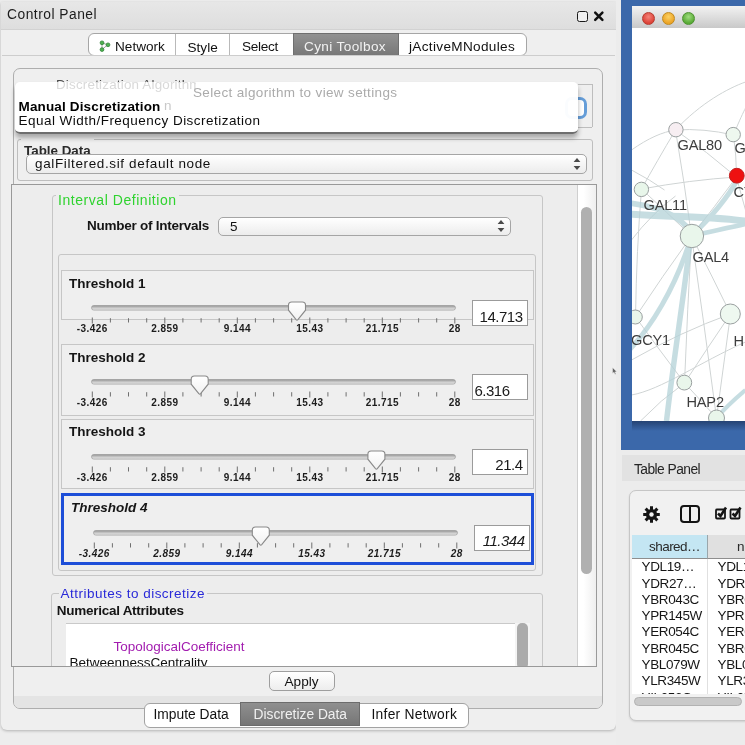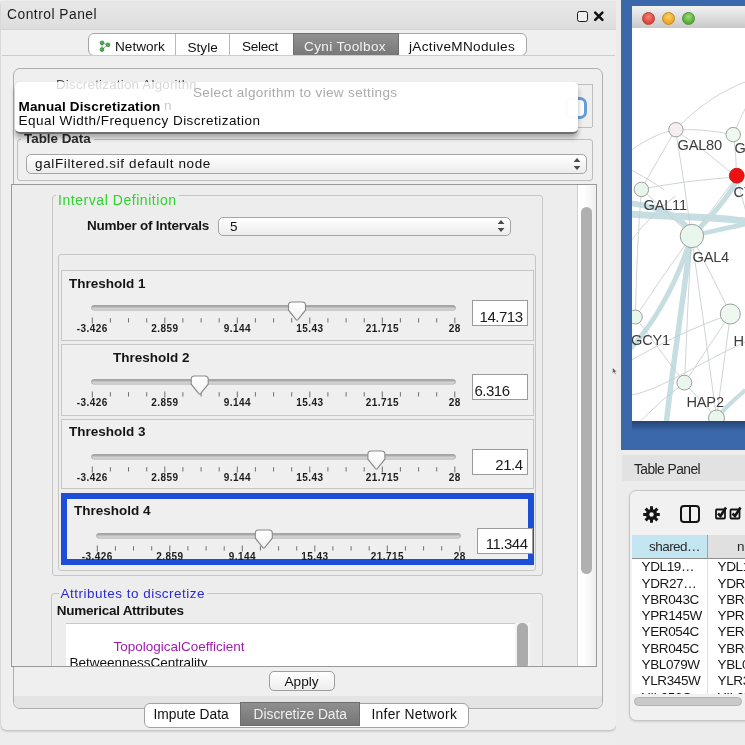--- a/index.html
+++ b/index.html
@@ -52,21 +52,21 @@
 <div class="abs" style="left:15px;top:82px;width:563px;height:50px;z-index:5;background:rgba(255,255,255,0.97);border-radius:5px;border-bottom:2px solid #6e6e6e;box-shadow:0 4px 5px rgba(0,0,0,0.30);"></div>
 <div class="abs" style="left:56px;top:82px;width:140px;height:11px;overflow:hidden;z-index:6;">
   <div class="txt" style="left:0;top:-4.4px;font-size:13.4px;letter-spacing:0.2px;color:#d9d9d9;">Discretization Algorithm</div>
 </div>
 <div class="txt" style="z-index:6;left:193px;top:86.1px;font-size:13.5px;letter-spacing:0.35px;color:#ababab;">Select algorithm to view settings</div>
 <div class="txt" style="z-index:6;left:18.5px;top:99.6px;font-size:13.5px;font-weight:bold;letter-spacing:0.15px;color:#000;">Manual Discretization</div>
 <div class="txt" style="z-index:6;left:164px;top:99px;font-size:13.5px;color:#c9c9c9;">n</div>
 <div class="txt" style="z-index:6;left:18.5px;top:114.1px;font-size:13.5px;letter-spacing:0.47px;color:#0c0c0c;">Equal Width/Frequency Discretization</div>
 
 <div class="abs" style="left:17px;top:138.5px;width:576px;height:42px;border:1px solid #bebebe;border-radius:3px;box-sizing:border-box;"></div>
-<div class="txt" style="left:21px;top:132.2px;font-size:13.4px;font-weight:600;color:#2a2a2a;background:#efefef;padding:0 3px;">Table Data</div>
+<div class="txt" style="left:21px;top:132.2px;font-size:13.4px;font-weight:600;color:#2a2a2a;background:#efefef;padding:12px 3px;">Table Data</div>
 <div class="abs" style="left:26px;top:154px;width:561px;height:20px;background:linear-gradient(#ffffff,#ececec);border:1px solid #a5a5a5;border-radius:5px;box-sizing:border-box;"></div>
 <div class="txt" style="left:35px;top:156.6px;font-size:13.5px;letter-spacing:0.63px;color:#111;">galFiltered.sif default node</div>
 <svg class="abs" style="left:571px;top:157px;" width="12" height="14" viewBox="0 0 12 14">
  <path d="M6 1 L9.4 5 H2.6 Z" fill="#4a4a4a"></path>
     <path d="M6 13 L9.4 9 H2.6 Z" fill="#4a4a4a"></path>
 </svg>
 
 <div class="abs" id="scrollpane" style="left:10.5px;top:184px;width:586px;height:482.5px;background:#ededed;border:1px solid #999;box-sizing:border-box;overflow:hidden;">
 
   <div class="abs" style="left:40.5px;top:10.3px;width:490.5px;height:381px;border:1px solid #c6c6c6;border-radius:3px;box-sizing:border-box;"></div>
@@ -74,21 +74,21 @@
   <div class="txt" style="left:75.5px;top:34.2px;font-size:13.5px;font-weight:bold;letter-spacing:-0.25px;color:#151515;">Number of Intervals</div>
   <div class="abs" style="left:206.5px;top:32px;width:292.5px;height:19px;background:linear-gradient(#ffffff,#ececec);border:1px solid #a5a5a5;border-radius:5px;box-sizing:border-box;"></div>
   <div class="txt" style="left:218.5px;top:34.6px;font-size:13.5px;color:#111;">5</div>
   <svg class="abs" style="left:483px;top:33.5px;" width="12" height="14" viewBox="0 0 12 14">
    <path d="M6 1 L9.4 5 H2.6 Z" fill="#4a4a4a"></path>
       <path d="M6 13 L9.4 9 H2.6 Z" fill="#4a4a4a"></path>
   </svg>
 
   <div class="abs" style="left:46px;top:69px;width:478.5px;height:316.5px;border:1px solid #c6c6c6;border-radius:3px;box-sizing:border-box;"></div>
 
-  <div class="abs" style="left:49.5px;top:85.0px;width:472.5px;height:71.0px;background:#efefef;border:1px solid #c6c6c6;box-sizing:border-box;">
+  <div class="abs" style="left:49.5px;top:85.0px;width:472.5px;height:50px;background:#efefef;border:1px solid #c6c6c6;box-sizing:border-box;">
   <div class="txt" style="left:7px;top:5.6px;font-size:13.5px;font-weight:bold;color:#151515;">Threshold 1</div>
   <svg class="abs" style="left:0;top:22px;" width="472" height="46" viewBox="0 0 472 46">
         <defs>
           <linearGradient id="tg" x1="0" y1="0" x2="0" y2="1">
             <stop offset="0" stop-color="#8d8d8d"></stop>
             <stop offset="0.35" stop-color="#b9b9b9"></stop>
             <stop offset="0.75" stop-color="#dadada"></stop>
             <stop offset="1" stop-color="#e9e9e9"></stop>
           </linearGradient>
           <linearGradient id="thg" x1="0" y1="0" x2="0" y2="1">
@@ -105,21 +105,21 @@
         <text x="320.3" y="39" font-size="10" font-weight="bold" fill="#1c1c1c" letter-spacing="0.45" text-anchor="middle" font-family="Liberation Sans,sans-serif">21.715</text>
         <text x="392.8" y="39" font-size="10" font-weight="bold" fill="#1c1c1c" letter-spacing="0.45" text-anchor="middle" font-family="Liberation Sans,sans-serif">28</text>
         <g transform="translate(235.0,0)">
           <path d="M -8.5,17.2 L -8.5,12.2 Q -8.5,9 -5.3,9 L 5.3,9 Q 8.5,9 8.5,12.2 L 8.5,17.2 L 0.9,26.6 Q 0,27.6 -0.9,26.6 Z" fill="url(#thg)" stroke="#898989" stroke-width="1.1"></path>
         </g>
       </svg>
   <div class="abs" style="left:409.5px;top:29px;width:56.5px;height:26px;background:#fff;border:1px solid #9b9b9b;box-sizing:border-box;"></div>
   <div class="txt" style="left:409.5px;top:37.8px;width:51px;text-align:right;font-size:15px;letter-spacing:-0.5px;color:#1a1a1a;">14.713</div>
   </div>
   <div class="abs" style="left:49.5px;top:159.0px;width:472.5px;height:71.5px;background:#efefef;border:1px solid #c6c6c6;box-sizing:border-box;">
-  <div class="txt" style="left:7px;top:5.6px;font-size:13.5px;font-weight:bold;color:#151515;margin-left:44px;">Threshold 2</div>
+  <div class="txt" style="left:7px;top:5.6px;font-size:13.5px;font-weight:bold;color:#151515;">Threshold 2</div>
   <svg class="abs" style="left:0;top:22px;" width="472" height="46" viewBox="0 0 472 46">
         <rect x="29.5" y="12.5" width="364" height="4.6" rx="2.3" fill="url(#tg)" stroke="#9b9b9b" stroke-width="0.7"></rect>
         <path d="M30.3 24.5 V30.5 M48.4 25.2 V29.5 M66.5 25.2 V29.5 M84.7 25.2 V29.5 M102.8 24.5 V30.5 M120.9 25.2 V29.5 M139.1 25.2 V29.5 M157.2 25.2 V29.5 M175.3 24.5 V30.5 M193.4 25.2 V29.5 M211.6 25.2 V29.5 M229.7 25.2 V29.5 M247.8 24.5 V30.5 M265.9 25.2 V29.5 M284.1 25.2 V29.5 M302.2 25.2 V29.5 M320.3 24.5 V30.5 M338.4 25.2 V29.5 M356.6 25.2 V29.5 M374.7 25.2 V29.5 M392.8 24.5 V30.5" stroke="#6f6f6f" stroke-width="1"></path>
         <text x="30.3" y="39" font-size="10" font-weight="bold" fill="#1c1c1c" letter-spacing="0.45" text-anchor="middle" font-family="Liberation Sans,sans-serif">-3.426</text>
         <text x="102.8" y="39" font-size="10" font-weight="bold" fill="#1c1c1c" letter-spacing="0.45" text-anchor="middle" font-family="Liberation Sans,sans-serif">2.859</text>
         <text x="175.3" y="39" font-size="10" font-weight="bold" fill="#1c1c1c" letter-spacing="0.45" text-anchor="middle" font-family="Liberation Sans,sans-serif">9.144</text>
         <text x="247.8" y="39" font-size="10" font-weight="bold" fill="#1c1c1c" letter-spacing="0.45" text-anchor="middle" font-family="Liberation Sans,sans-serif">15.43</text>
         <text x="320.3" y="39" font-size="10" font-weight="bold" fill="#1c1c1c" letter-spacing="0.45" text-anchor="middle" font-family="Liberation Sans,sans-serif">21.715</text>
         <text x="392.8" y="39" font-size="10" font-weight="bold" fill="#1c1c1c" letter-spacing="0.45" text-anchor="middle" font-family="Liberation Sans,sans-serif">28</text>
         <g transform="translate(137.7,0)">
@@ -140,21 +140,21 @@
         <text x="247.8" y="39" font-size="10" font-weight="bold" fill="#1c1c1c" letter-spacing="0.45" text-anchor="middle" font-family="Liberation Sans,sans-serif">15.43</text>
         <text x="320.3" y="39" font-size="10" font-weight="bold" fill="#1c1c1c" letter-spacing="0.45" text-anchor="middle" font-family="Liberation Sans,sans-serif">21.715</text>
         <text x="392.8" y="39" font-size="10" font-weight="bold" fill="#1c1c1c" letter-spacing="0.45" text-anchor="middle" font-family="Liberation Sans,sans-serif">28</text>
         <g transform="translate(314.4,0)">
           <path d="M -8.5,17.2 L -8.5,12.2 Q -8.5,9 -5.3,9 L 5.3,9 Q 8.5,9 8.5,12.2 L 8.5,17.2 L 0.9,26.6 Q 0,27.6 -0.9,26.6 Z" fill="url(#thg)" stroke="#898989" stroke-width="1.1"></path>
         </g>
       </svg>
   <div class="abs" style="left:409.5px;top:29px;width:56.5px;height:26px;background:#fff;border:1px solid #9b9b9b;box-sizing:border-box;"></div>
   <div class="txt" style="left:409.5px;top:37.8px;width:51px;text-align:right;font-size:15px;letter-spacing:-0.5px;color:#1a1a1a;">21.4</div>
   </div>
-  <div class="abs" style="left:49.5px;top:307.5px;width:472.5px;height:72.5px;background:#efefef;border:6px solid #1d4ed8;box-sizing:border-box;">
+  <div class="abs" style="left:49.5px;top:307.5px;width:472.5px;height:72.5px;background:#efefef;border:3px solid #1d4ed8;box-sizing:border-box;font-style:italic;">
   <div class="txt" style="left:7px;top:5.6px;font-size:13.5px;font-weight:bold;color:#151515;">Threshold 4</div>
   <svg class="abs" style="left:0;top:22px;" width="472" height="46" viewBox="0 0 472 46">
         <rect x="29.5" y="12.5" width="364" height="4.6" rx="2.3" fill="url(#tg)" stroke="#9b9b9b" stroke-width="0.7"></rect>
         <path d="M30.3 24.5 V30.5 M48.4 25.2 V29.5 M66.5 25.2 V29.5 M84.7 25.2 V29.5 M102.8 24.5 V30.5 M120.9 25.2 V29.5 M139.1 25.2 V29.5 M157.2 25.2 V29.5 M175.3 24.5 V30.5 M193.4 25.2 V29.5 M211.6 25.2 V29.5 M229.7 25.2 V29.5 M247.8 24.5 V30.5 M265.9 25.2 V29.5 M284.1 25.2 V29.5 M302.2 25.2 V29.5 M320.3 24.5 V30.5 M338.4 25.2 V29.5 M356.6 25.2 V29.5 M374.7 25.2 V29.5 M392.8 24.5 V30.5" stroke="#6f6f6f" stroke-width="1"></path>
         <text x="30.3" y="39" font-size="10" font-weight="bold" fill="#1c1c1c" letter-spacing="0.45" text-anchor="middle" font-family="Liberation Sans,sans-serif">-3.426</text>
         <text x="102.8" y="39" font-size="10" font-weight="bold" fill="#1c1c1c" letter-spacing="0.45" text-anchor="middle" font-family="Liberation Sans,sans-serif">2.859</text>
         <text x="175.3" y="39" font-size="10" font-weight="bold" fill="#1c1c1c" letter-spacing="0.45" text-anchor="middle" font-family="Liberation Sans,sans-serif">9.144</text>
         <text x="247.8" y="39" font-size="10" font-weight="bold" fill="#1c1c1c" letter-spacing="0.45" text-anchor="middle" font-family="Liberation Sans,sans-serif">15.43</text>
         <text x="320.3" y="39" font-size="10" font-weight="bold" fill="#1c1c1c" letter-spacing="0.45" text-anchor="middle" font-family="Liberation Sans,sans-serif">21.715</text>
         <text x="392.8" y="39" font-size="10" font-weight="bold" fill="#1c1c1c" letter-spacing="0.45" text-anchor="middle" font-family="Liberation Sans,sans-serif">28</text>

